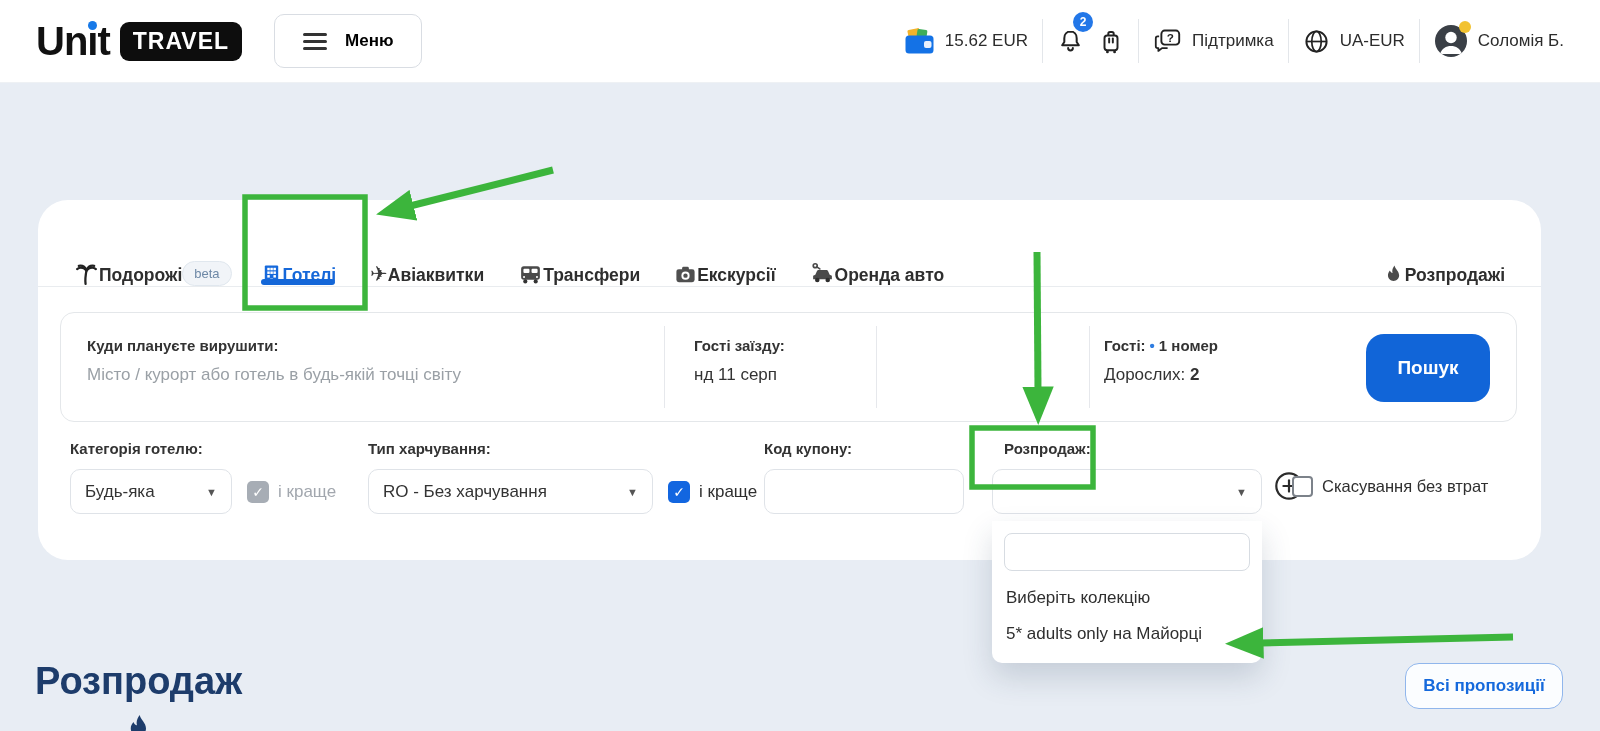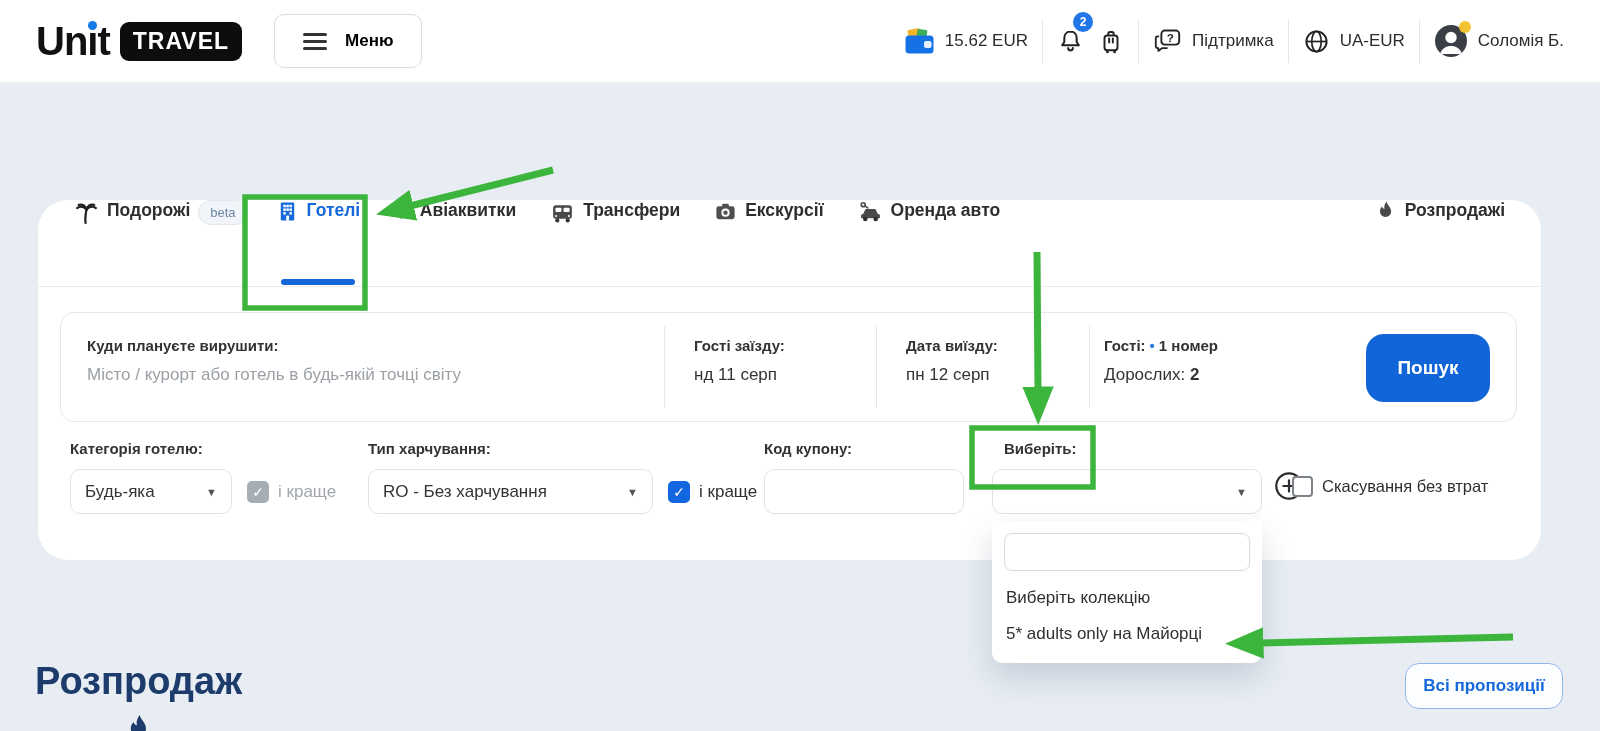--- a/index.html
+++ b/index.html
@@ -29,21 +29,21 @@
            background:#2277e8; color:#fff; font-size:12px; font-weight:700; display:flex; align-items:center;
            justify-content:center; }
   .avatar-wrap { position:relative; width:34px; height:34px; }
   .status-dot { position:absolute; top:-3px; right:-3px; width:12px; height:12px; border-radius:50%; background:#f2c230; }
 
   
   .card { position:absolute; left:38px; top:200px; width:1503px; height:360px; background:#fff; border-radius:30px; z-index:1; }
 
   .tabs { position:relative; height:87px; display:flex; align-items:center; gap:34px; padding:0 36px;
           border-bottom:1px solid #e9ecef; }
-  .tab { position:relative; display:flex; align-items:flex-start; gap:8px; font-size:17.5px; font-weight:700;
+  .tab { position:relative; display:flex; align-items:flex-end; gap:0; font-size:17.5px; font-weight:700;
          color:#2e2e2e; cursor:pointer; height:100%; }
   .tab-hotels { margin-left:-6px; color:#1668d9; }
   .tab-underline { position:absolute; bottom:1px; left:50%; transform:translateX(-50%); width:74px; height:6px;
                    border-radius:3px; background:#1467d8; }
   .beta-pill { font-size:13px; font-weight:400; color:#6d88a6; background:#f1f4f8; border:1px solid #e0e7ee;
                padding:4px 11px; border-radius:13px; }
   .tab-sales { margin-left:auto; }
 
   
   .searchbar { position:absolute; left:22px; top:112px; width:1457px; height:110px; border:1px solid #e4e7ea;
@@ -310,24 +310,20 @@
       <div class="sb-section sb-dest">
         <div class="sb-label">Куди плануєте вирушити:</div>
         <div class="sb-placeholder">Місто / курорт або готель в будь-якій точці світу</div>
       </div>
       <div class="sb-div sb-div1"></div>
       <div class="sb-section sb-checkin">
         <div class="sb-label">Гості заїзду:</div>
         <div class="sb-value">нд 11 серп</div>
       </div>
       <div class="sb-div sb-div2"></div>
-      <div class="sb-section sb-checkout">
-        <div class="sb-label">Дата виїзду:</div>
-        <div class="sb-value">пн 12 серп</div>
-      </div>
       <div class="sb-div sb-div3"></div>
       <div class="sb-section sb-guests">
         <div class="sb-label"><span>Гості:</span><span class="guest-dot">•</span><span>1 номер</span></div>
         <div class="sb-value"><span>Дорослих:</span> <span class="bold">2</span></div>
       </div>
       <button class="search-btn">Пошук</button>
     </div>
 
     <div class="fg fg-category">
       <div class="fg-label">Категорія готелю:</div>
@@ -356,21 +352,21 @@
         </label>
       </div>
     </div>
 
     <div class="fg fg-coupon">
       <div class="fg-label">Код купону:</div>
       <input class="coupon-input" type="text" style="">
     </div>
 
     <div class="fg fg-collections">
-      <div class="fg-label">Виберіть:</div>
+      <div class="fg-label">Розпродаж:</div>
       <div class="select sel-collections">
         <span></span>
         <span class="caret">▼</span>
       </div>
     </div>
 
     <button class="plus-btn">
       <span class="icon">
         <svg width="30" height="30" viewBox="0 0 30 30">
           <circle cx="15" cy="15" r="12.7" fill="none" stroke="#2b2b2b" stroke-width="2.2"></circle>

